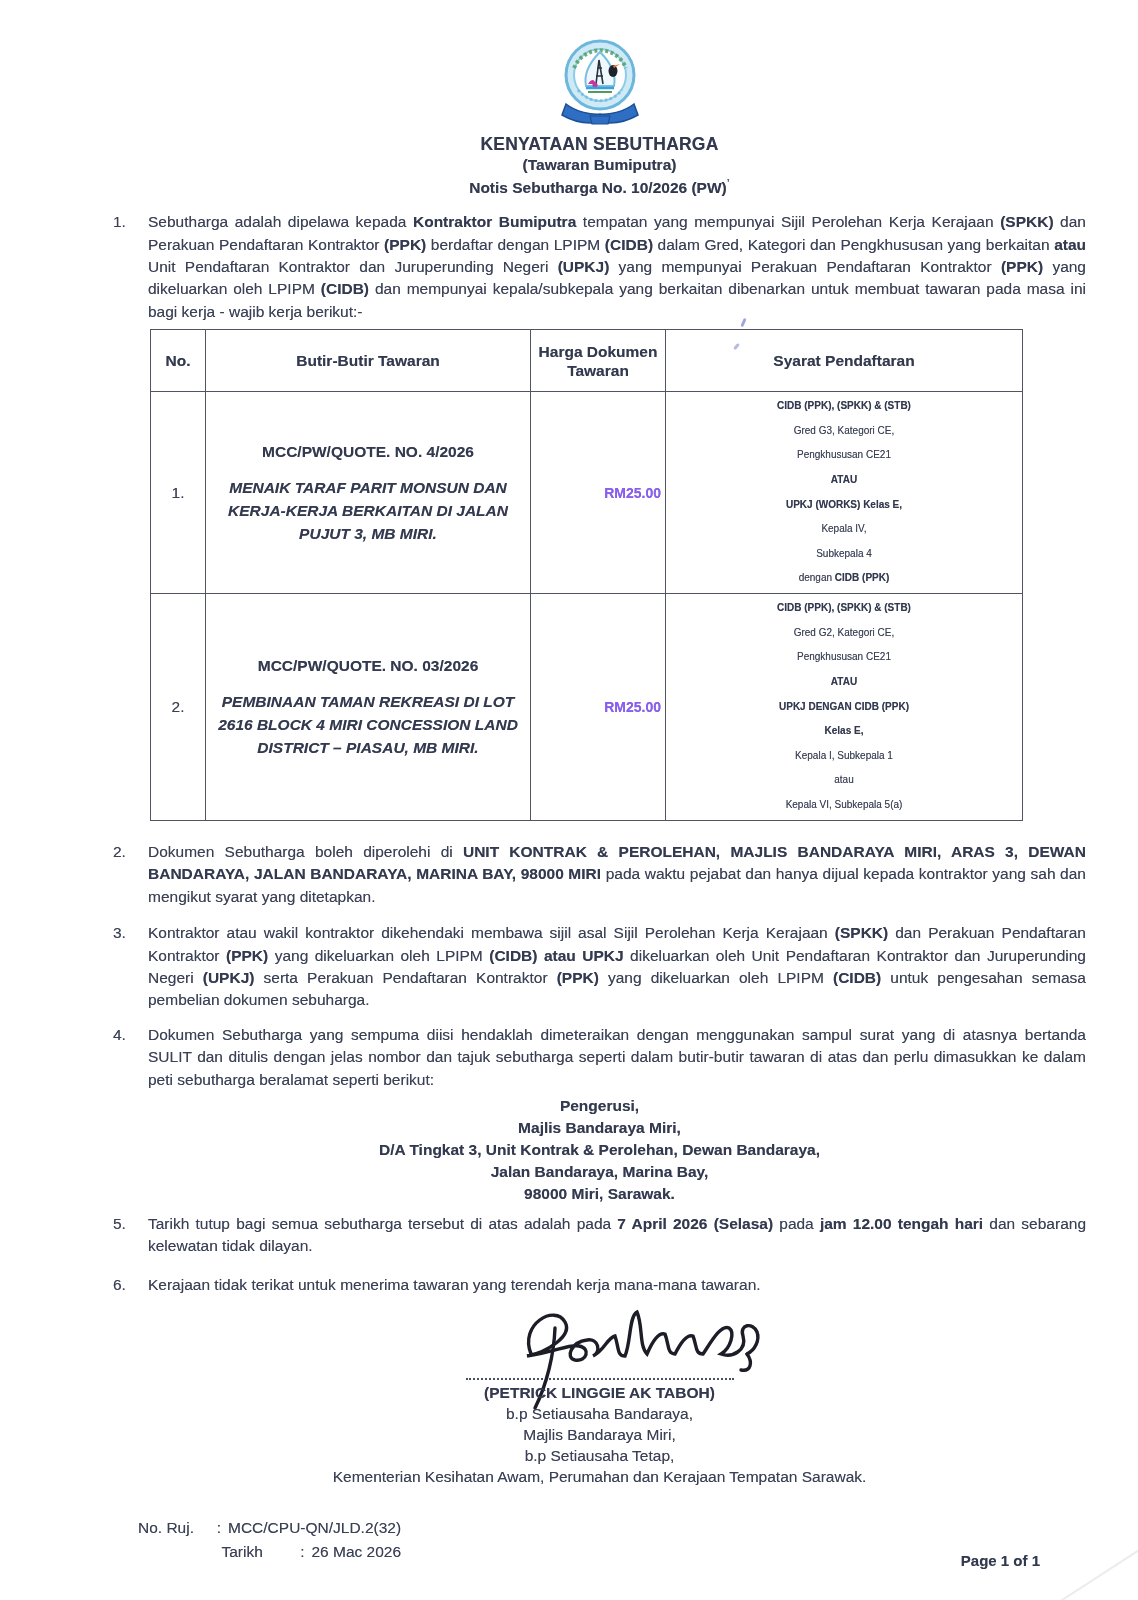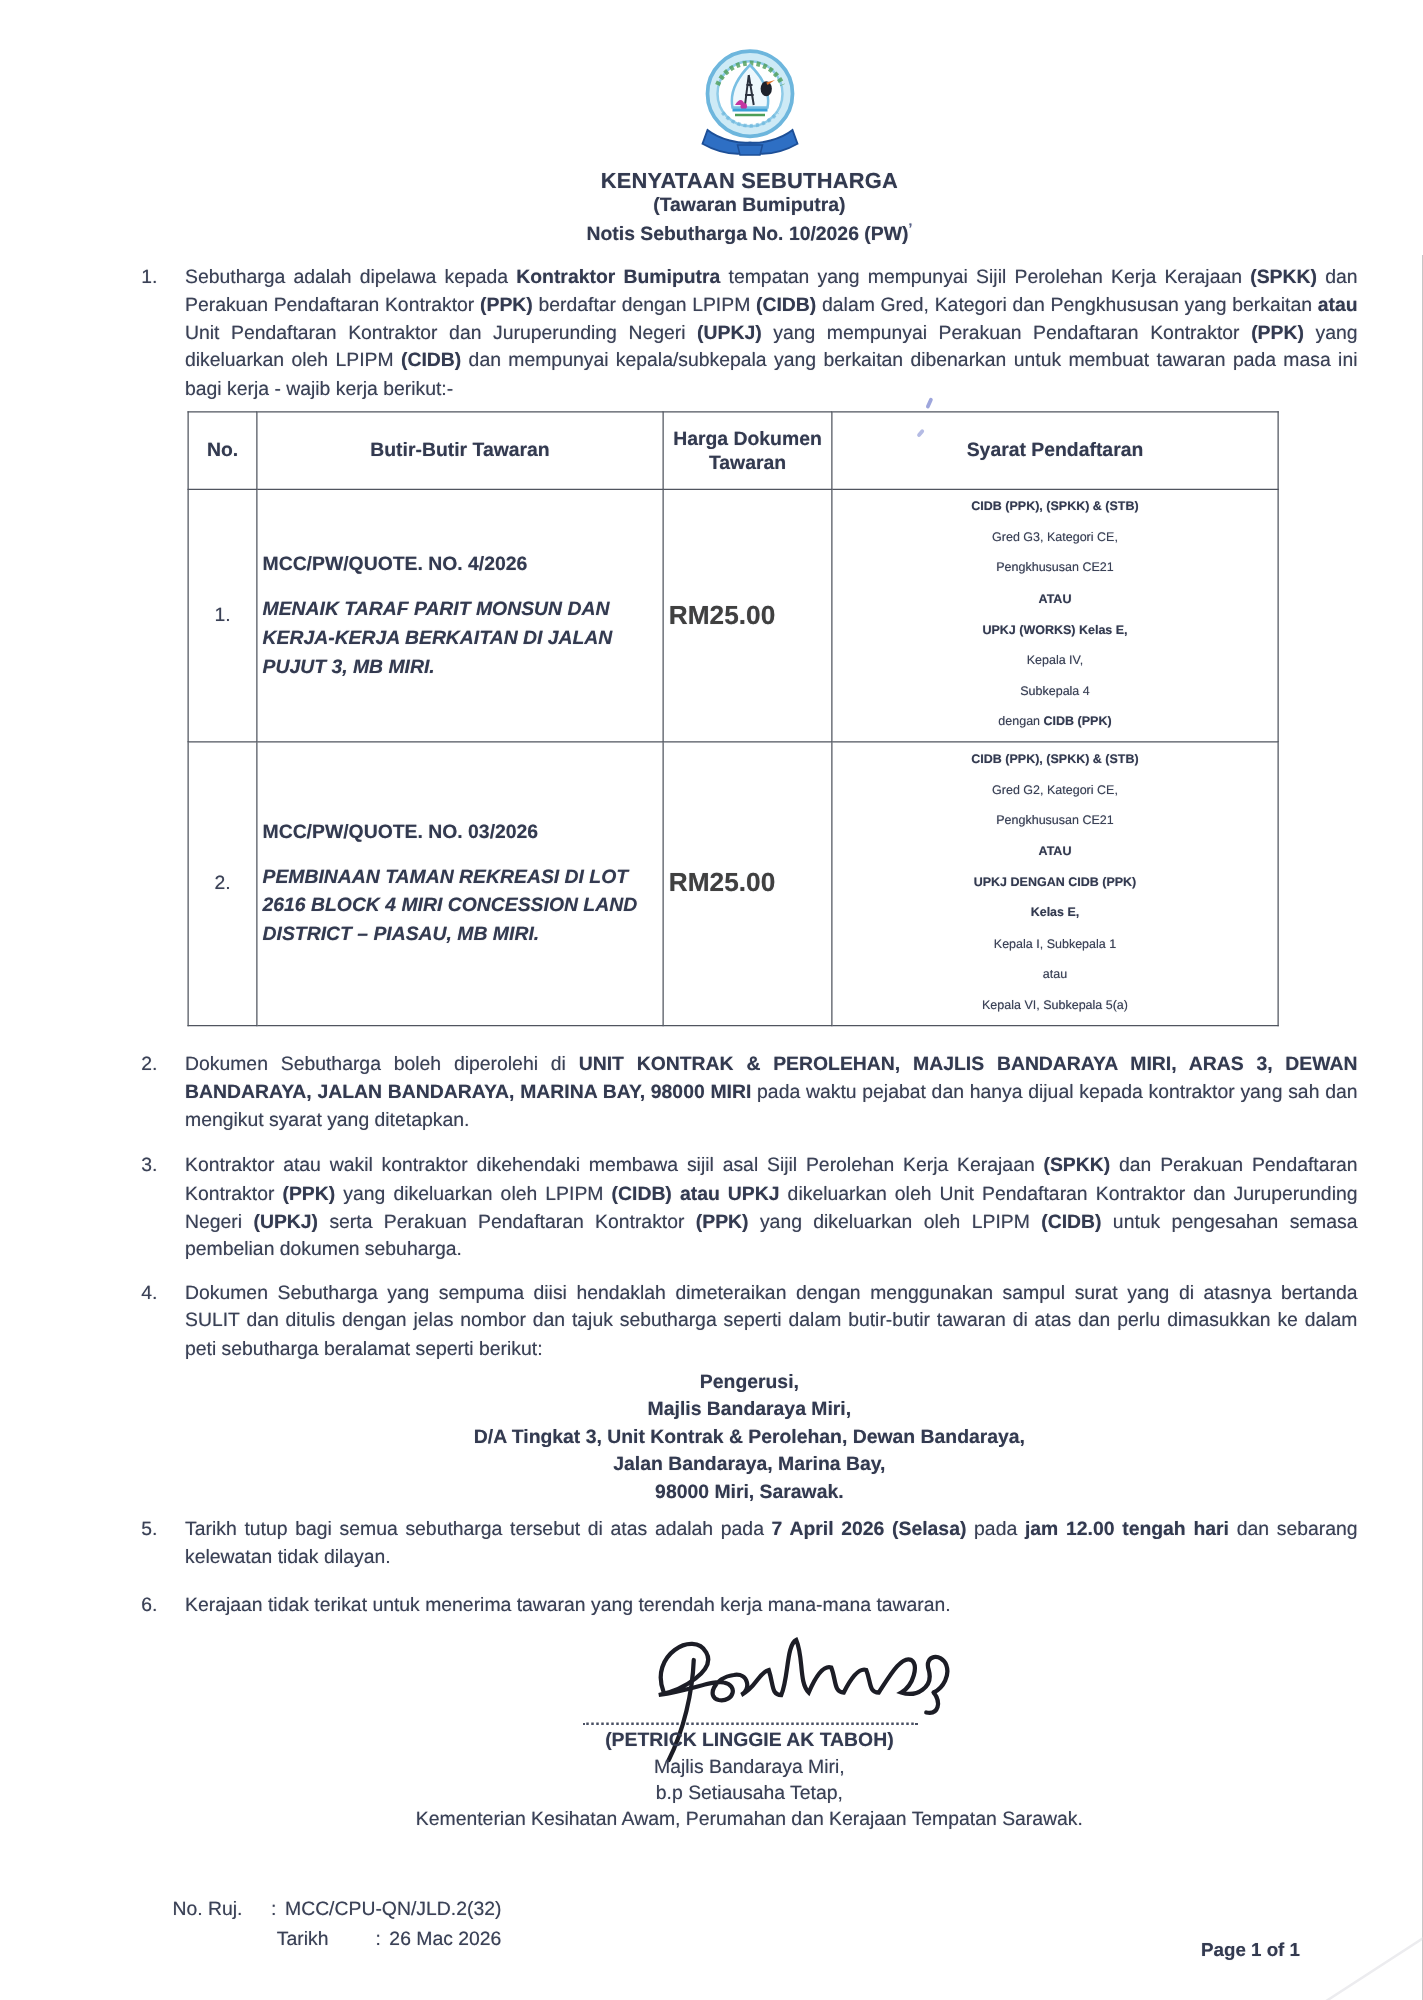--- a/index.html
+++ b/index.html
@@ -29,24 +29,24 @@
   .clause .body{flex:1;text-align:justify;}
   .mt14{margin-top:14px;} .mt20{margin-top:20px;} .mt12{margin-top:12px;}
   .mt8{margin-top:8px;} .mt16{margin-top:16px;} .mt4{margin-top:4px;}
 
   
   table.tender{border-collapse:collapse;margin:6px 0 0 37px;width:872px;table-layout:fixed;}
   table.tender th, table.tender td{border:1.4px solid #50555f;box-sizing:border-box;padding:2px 4px;}
   table.tender th{font-size:15.5px;font-weight:bold;color:#333a50;text-align:center;vertical-align:middle;height:62px;line-height:19px;}
   col.c-no{width:55px;} col.c-item{width:325px;} col.c-price{width:135px;} col.c-req{width:357px;}
   td.no-cell{text-align:center;font-size:15.5px;vertical-align:middle;}
-  td.item-cell{vertical-align:middle;padding:6px 14px;}
+  td.item-cell{vertical-align:middle;padding:6px 14px;text-align:center;}
   .quote-ref{font-weight:bold;color:#333a50;font-size:15.5px;line-height:23px;margin-bottom:13px;}
   .work-desc{font-weight:bold;color:#333a50;font-size:15.5px;line-height:23px;font-style:italic;}
-  td.price-cell{text-align:left;vertical-align:middle;font-weight:bold;color:#404040;font-size:21px;}
+  td.price-cell{text-align:right;vertical-align:middle;font-weight:bold;color:#8b5cf6;font-size:14px;}
   td.req-cell{vertical-align:middle;text-align:center;font-size:10px;padding:4px 6px;}
   .req-lines div{line-height:24.6px;}
   tr.row1 td{height:197px;} tr.row2 td{height:227px;}
 
   
   .address{margin-top:4px;text-align:center;font-weight:bold;color:#333a50;font-size:15.5px;}
   .address div{line-height:22px;}
   .sig-block{position:relative;text-align:center;margin-top:0;}
   .sig-svg{display:block;margin:0 auto -14px auto;}
   .sig-line{width:268px;margin:0 auto;border-bottom:2.5px dotted #4a5063;height:0;}
@@ -191,20 +191,21 @@
       <svg class="sig-svg" width="330" height="96" viewBox="0 0 330 96" style="overflow:visible">
         <g fill="none" stroke="#1c1d26" stroke-width="3.4" stroke-linecap="round">
           <path d="M96,58 C84,28 120,8 130,26 C138,40 112,56 92,60 C120,56 134,48 144,50 C156,52 152,66 140,64 C130,62 136,46 152,44 C164,42 166,56 158,60 C170,54 172,42 180,40 C184,52 182,60 190,60 C196,46 194,20 202,16 C208,30 204,50 212,58 C218,44 224,36 230,38 C234,48 232,58 240,58 C246,46 252,38 258,40 C262,50 260,58 268,58 C276,46 286,28 294,32 C300,36 296,52 286,58 C298,62 312,54 308,40 C304,28 318,26 322,36 C325,44 320,54 312,58"></path>
           <path d="M120,32 C119,58 112,88 100,112"></path>
           <path d="M312,58 C318,66 316,76 306,74"></path>
         </g>
       </svg>
       <div class="sig-line"></div>
       <div class="sig-name">(PETRICK LINGGIE AK TABOH)</div>
       <div class="sig-lines">
+          <div>b.p Setiausaha Bandaraya,</div>
           <div>Majlis Bandaraya Miri,</div>
           <div>b.p Setiausaha Tetap,</div>
           <div>Kementerian Kesihatan Awam, Perumahan dan Kerajaan Tempatan Sarawak.</div>
         </div>
     </div>
   </div>
 
   <div class="footer-left">
     <div class="footer-row">
       <span class="lab">No. Ruj.</span>

